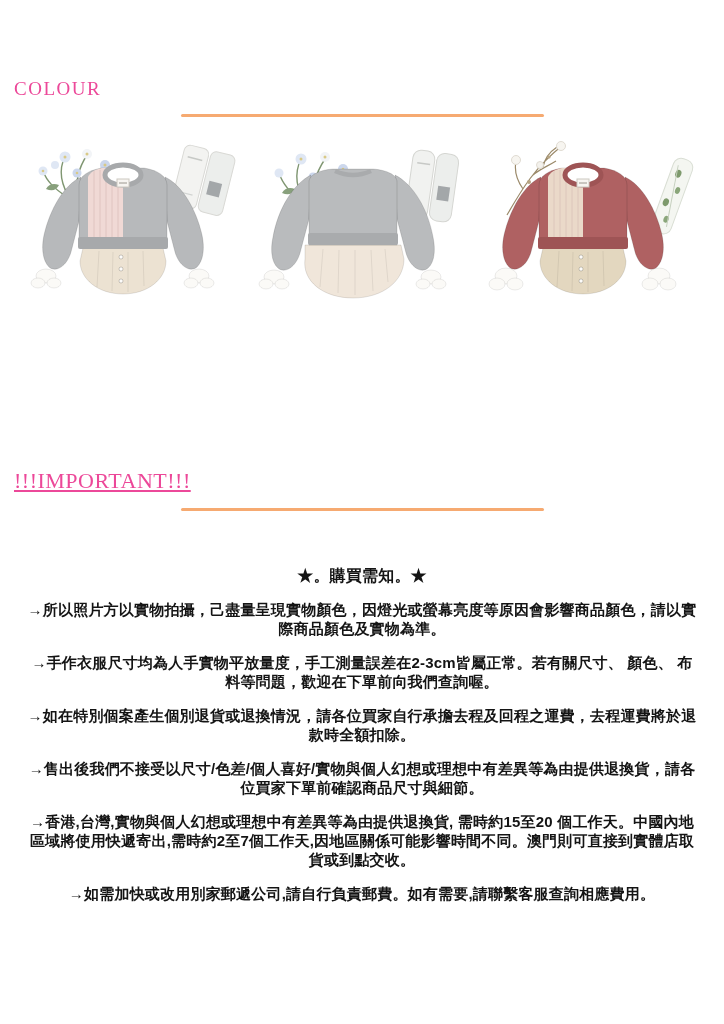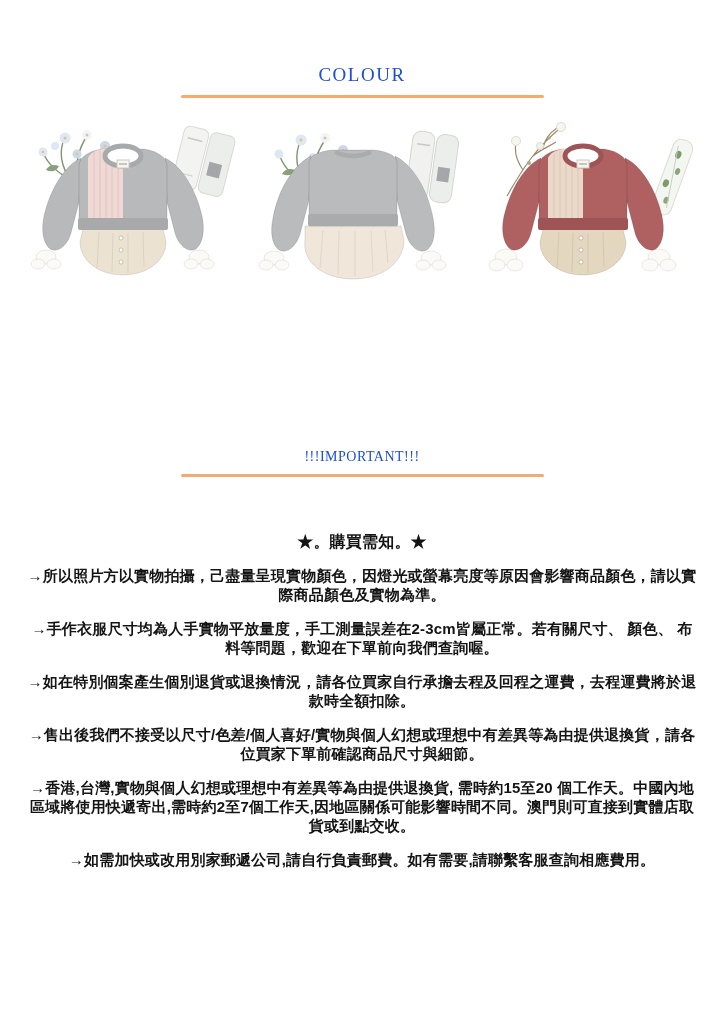--- a/index.html
+++ b/index.html
@@ -4,28 +4,28 @@
 <style>
   html,body { margin:0; padding:0; }
   body {
     width:724px; height:1024px;
     background:#ffffff;
     font-family:"Liberation Sans", sans-serif;
     color:#141414;
     overflow:hidden;
   }
   .serif-heading {
-    text-align:center;
+    text-align:left;
     font-family:"Liberation Serif", serif;
     font-weight:400;
-    color:#1d4ed8;
-    margin:0;
+    color:#ec4899;
+    margin:14px;
   }
   #colour-heading { font-size:19px; letter-spacing:1.5px; padding-top:64px; }
-  #important-heading { font-size:14px; letter-spacing:0.5px; margin-top:141px; }
+  #important-heading { font-size:22px; letter-spacing:0.5px; margin-top:141px;text-decoration:underline; }
   .accent-line {
     width:363px; height:3px;
     margin:9px auto 0;
     background:var(--accent,#f6aa71);
     border-radius:2px;
   }
   .products-row {
     display:flex;
     justify-content:center;
     margin-top:10px;

